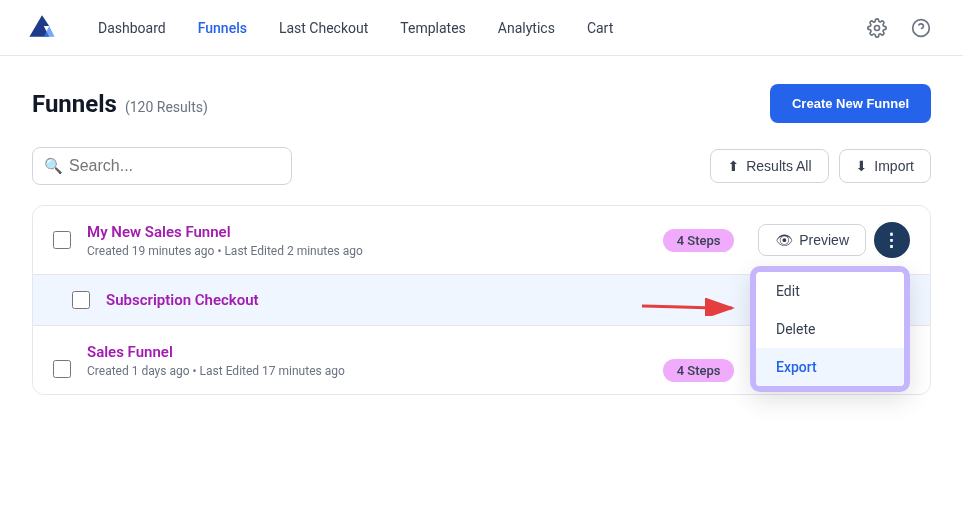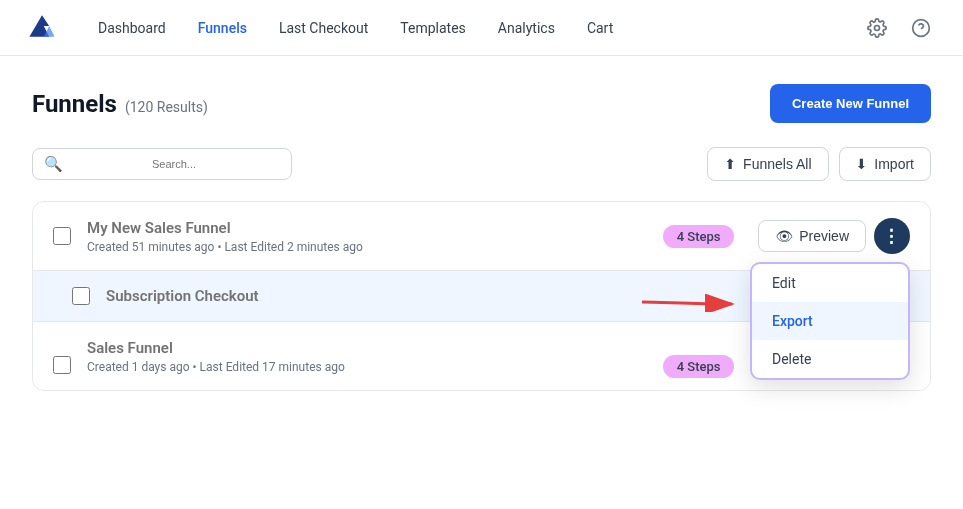--- a/index.html
+++ b/index.html
@@ -105,25 +105,24 @@
       top: 50%;
       transform: translateY(-50%);
       color: #9ca3af;
       font-size: 15px;
     }
     .search-input {
       width: 100%;
       padding: 9px 12px 9px 36px;
       border: 1px solid #d1d5db;
       border-radius: 8px;
-      font-size: 11px;
+      font-size: 16px;
       color: #374151;
       background: #fff;
       outline: none;
-      text-align: center;
     }
     .toolbar-right {
       display: flex;
       gap: 10px;
     }
     .btn-outline {
       background: #fff;
       border: 1px solid #d1d5db;
       border-radius: 8px;
       padding: 8px 16px;
@@ -166,21 +165,21 @@
       cursor: pointer;
       flex-shrink: 0;
       accent-color: #2563eb;
     }
     .funnel-info {
       flex: 1;
     }
     .funnel-name {
       font-size: 15px;
       font-weight: 600;
-      color: #737373;
+      color: #a21caf;
       cursor: pointer;
     }
     .funnel-meta {
       font-size: 12px;
       color: #6b7280;
       margin-top: 3px;
     }
     .funnel-steps {
       margin: 0 24px;
       flex-shrink: 0;
@@ -235,21 +234,21 @@
 
     
     .dropdown-wrapper {
       position: relative;
     }
     .dropdown-menu {
       position: absolute;
       top: 44px;
       right: 0;
       background: #fff;
-      border: 2px solid #c4b5fd;
+      border: 6px solid #c4b5fd;
       border-radius: 10px;
       box-shadow: 0 8px 24px rgba(0,0,0,0.12);
       min-width: 160px;
       z-index: 100;
       overflow: hidden;
     }
     .dropdown-item {
       padding: 11px 20px;
       font-size: 14px;
       color: #374151;
@@ -306,52 +305,52 @@
   </div>
 
   <div class="toolbar">
     <div class="search-wrapper">
       <span class="search-icon-inner">🔍</span>
       <input class="search-input" type="text" placeholder="Search..." style="">
     </div>
     <div class="toolbar-right">
       <button class="btn-outline">
         <span>⬆</span>
-        <span>Funnels All</span>
+        <span>Results All</span>
       </button>
       <button class="btn-outline">
         <span>⬇</span>
         <span>Import</span>
       </button>
     </div>
   </div>
 
   <div class="funnel-list">
 
     <div class="funnel-item" style="position:relative; overflow:visible;">
       <input type="checkbox" class="funnel-checkbox" style="">
       <div class="funnel-info">
         <div class="funnel-name">My New Sales Funnel</div>
-        <div class="funnel-meta">Created 51 minutes ago • Last Edited 2 minutes ago</div>
+        <div class="funnel-meta">Created 19 minutes ago • Last Edited 2 minutes ago</div>
       </div>
       <div class="funnel-steps">
         <span class="steps-badge">4 Steps</span>
       </div>
       <div class="funnel-actions">
         <button class="btn-preview">
           <span>👁</span>
           <span>Preview</span>
         </button>
         <div class="dropdown-wrapper">
           <button class="btn-more active" style="background:#1e3a5f; color:#fff; border-radius:50%; width:36px; height:36px; display:flex; align-items:center; justify-content:center; border:none; cursor:pointer; font-size:18px;">⋮</button>
 
           <div class="dropdown-menu">
             <div class="dropdown-item">Edit</div>
+            <div class="dropdown-item">Delete</div>
             <div class="dropdown-item highlighted-item">Export</div>
-            <div class="dropdown-item">Delete</div>
           </div>
         </div>
       </div>
 
       <div style="position:absolute; right:178px; top:60px; z-index:300; pointer-events:none;">
         <svg width="120" height="50" viewBox="0 0 120 50">
           <defs>
             <marker id="arrowhead" markerWidth="10" markerHeight="7" refX="9" refY="3.5" orient="auto">
               <polygon points="0 0, 10 3.5, 0 7" fill="#e53e3e"></polygon>
             </marker>

